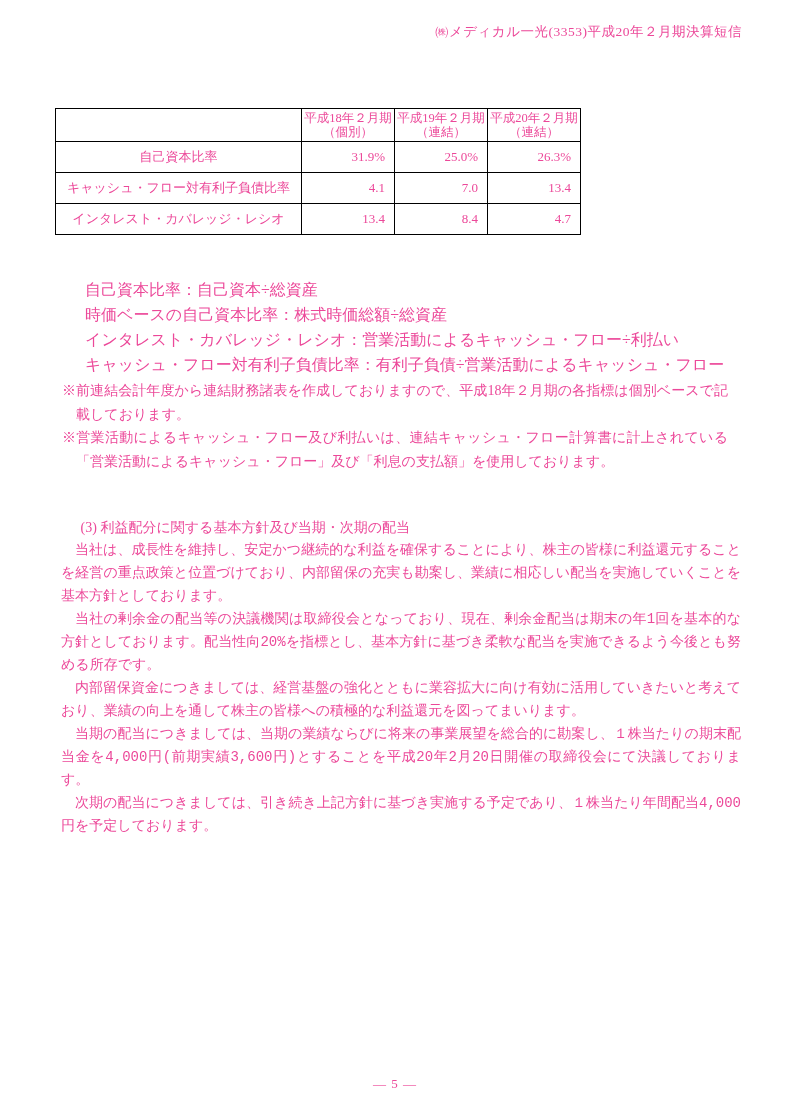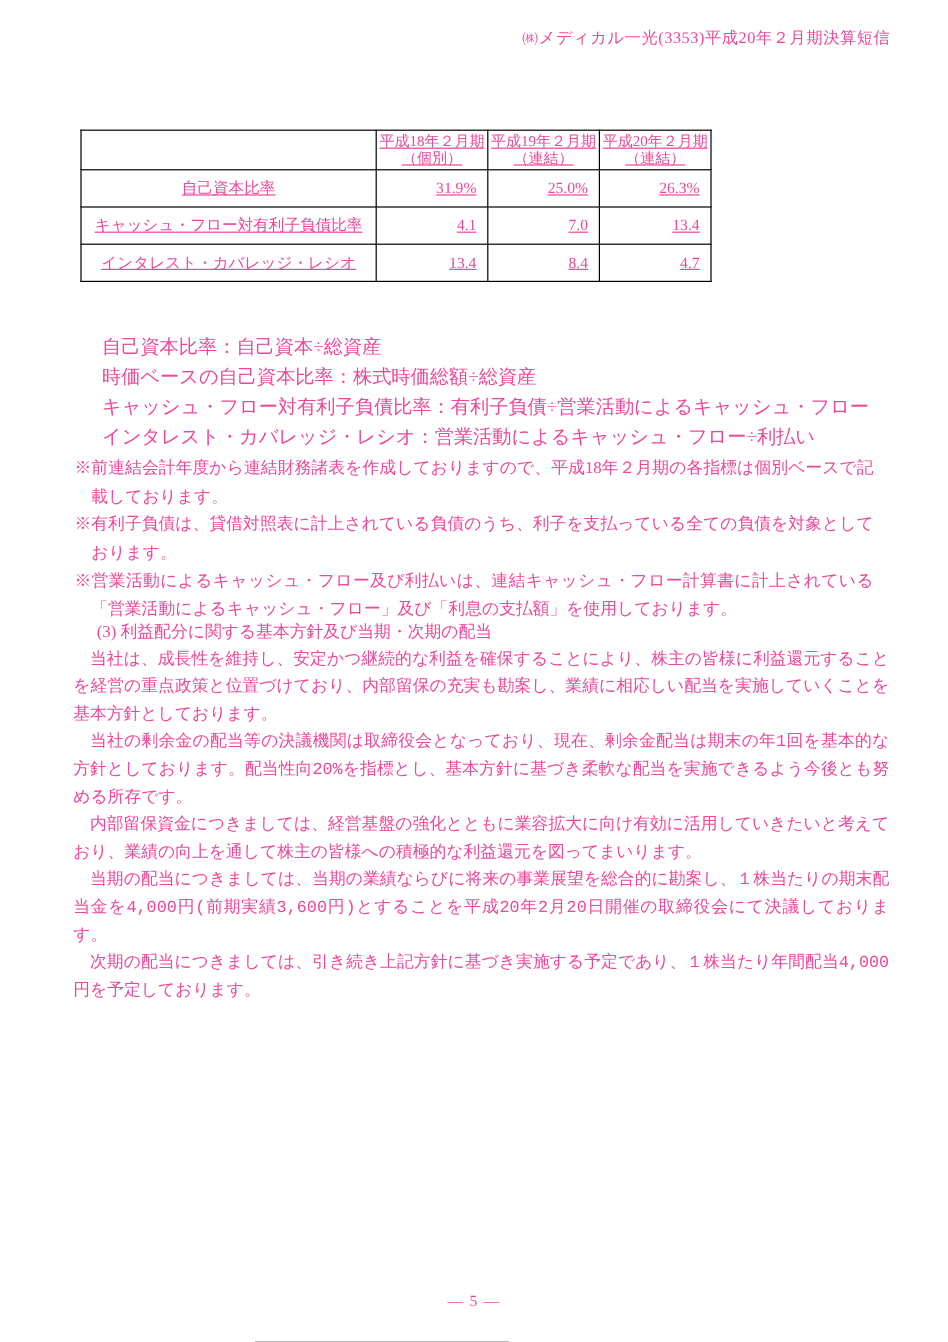--- a/index.html
+++ b/index.html
@@ -25,25 +25,24 @@
   .ref-title {
     position: absolute;
     top: 70px;
     left: 72px;
     font-size: 14px;
     white-space: pre;
   }
   .cf-table {
     position: absolute;
     top: 108px;
-    left: 67px;
+    left: 55px;
     border-collapse: collapse;
     table-layout: fixed;
     font-size: 13px;
-    text-decoration: underline;
   }
   .cf-table th, .cf-table td {
     border: 1px solid #000;
     font-weight: normal;
     vertical-align: middle;
   }
   .cf-table th.corner { width: 246px; }
   .cf-table th.period-col { width: 93px; text-align: center; font-size: 12.5px; line-height: 14px; padding: 2px 1px; }
   .cf-table td.row-label { text-align: center; padding: 6px 8px; height: 30px; }
   .cf-table td.row-value { text-align: right; padding: 6px 9px 6px 3px; }
@@ -141,27 +140,26 @@
         <td class="row-value">13.4</td>
         <td class="row-value">8.4</td>
         <td class="row-value">4.7</td>
       </tr>
     </tbody>
   </table>
 
   <div class="definitions">
     <div>自己資本比率：自己資本÷総資産</div>
     <div>時価ベースの自己資本比率：株式時価総額÷総資産</div>
+    <div>インタレスト・カバレッジ・レシオ：営業活動によるキャッシュ・フロー÷利払い</div>
     <div>キャッシュ・フロー対有利子負債比率：有利子負債÷営業活動によるキャッシュ・フロー</div>
-    <div>インタレスト・カバレッジ・レシオ：営業活動によるキャッシュ・フロー÷利払い</div>
   </div>
 
   <div class="notes">
     <div class="note">※前連結会計年度から連結財務諸表を作成しておりますので、平成18年２月期の各指標は個別ベースで記載しております。</div>
-    <div class="note">※有利子負債は、貸借対照表に計上されている負債のうち、利子を支払っている全ての負債を対象としております。</div>
     <div class="note">※営業活動によるキャッシュ・フロー及び利払いは、連結キャッシュ・フロー計算書に計上されている「営業活動によるキャッシュ・フロー」及び「利息の支払額」を使用しております。</div>
   </div>
 
   <div class="dividend-section">
     <h2 class="section-heading">(3) 利益配分に関する基本方針及び当期・次期の配当</h2>
     <p class="body-para">当社は、成長性を維持し、安定かつ継続的な利益を確保することにより、株主の皆様に利益還元することを経営の重点政策と位置づけており、内部留保の充実も勘案し、業績に相応しい配当を実施していくことを基本方針としております。</p>
     <p class="body-para">当社の剰余金の配当等の決議機関は取締役会となっており、現在、剰余金配当は期末の年1回を基本的な方針としております。配当性向20%を指標とし、基本方針に基づき柔軟な配当を実施できるよう今後とも努める所存です。</p>
     <p class="body-para">内部留保資金につきましては、経営基盤の強化とともに業容拡大に向け有効に活用していきたいと考えており、業績の向上を通して株主の皆様への積極的な利益還元を図ってまいります。</p>
     <p class="body-para">当期の配当につきましては、当期の業績ならびに将来の事業展望を総合的に勘案し、１株当たりの期末配当金を4,000円(前期実績3,600円)とすることを平成20年2月20日開催の取締役会にて決議しております。</p>
     <p class="body-para">次期の配当につきましては、引き続き上記方針に基づき実施する予定であり、１株当たり年間配当4,000円を予定しております。</p>

